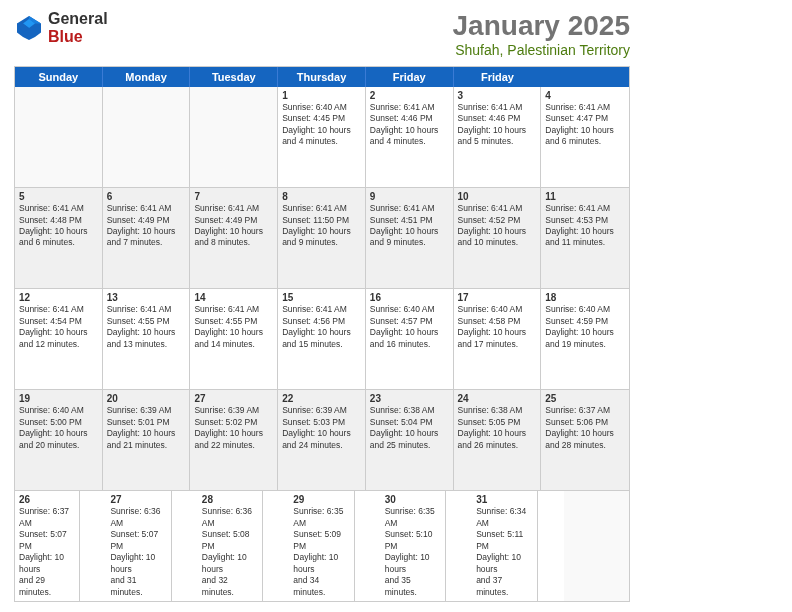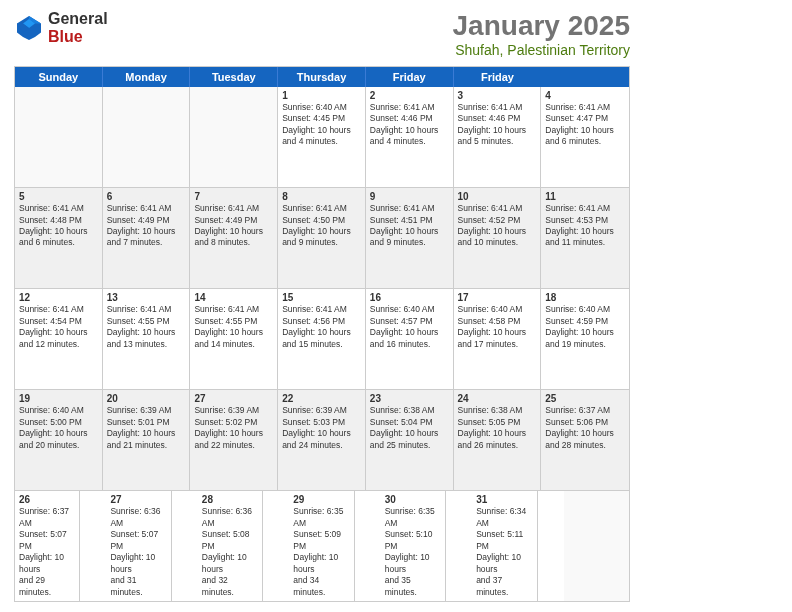--- a/index.html
+++ b/index.html
@@ -197,21 +197,21 @@
           <div class="cal-cell shaded">
             <span class="day-num">7</span>
             <span class="cell-line">Sunrise: 6:41 AM</span>
             <span class="cell-line">Sunset: 4:49 PM</span>
             <span class="cell-line">Daylight: 10 hours</span>
             <span class="cell-line">and 8 minutes.</span>
           </div>
           <div class="cal-cell shaded">
             <span class="day-num">8</span>
             <span class="cell-line">Sunrise: 6:41 AM</span>
-            <span class="cell-line">Sunset: 4:50 PM</span>
+            <span class="cell-line">Sunset: 11:50 PM</span>
             <span class="cell-line">Daylight: 10 hours</span>
             <span class="cell-line">and 9 minutes.</span>
           </div>
           <div class="cal-cell shaded">
             <span class="day-num">9</span>
             <span class="cell-line">Sunrise: 6:41 AM</span>
             <span class="cell-line">Sunset: 4:51 PM</span>
             <span class="cell-line">Daylight: 10 hours</span>
             <span class="cell-line">and 9 minutes.</span>
           </div>

